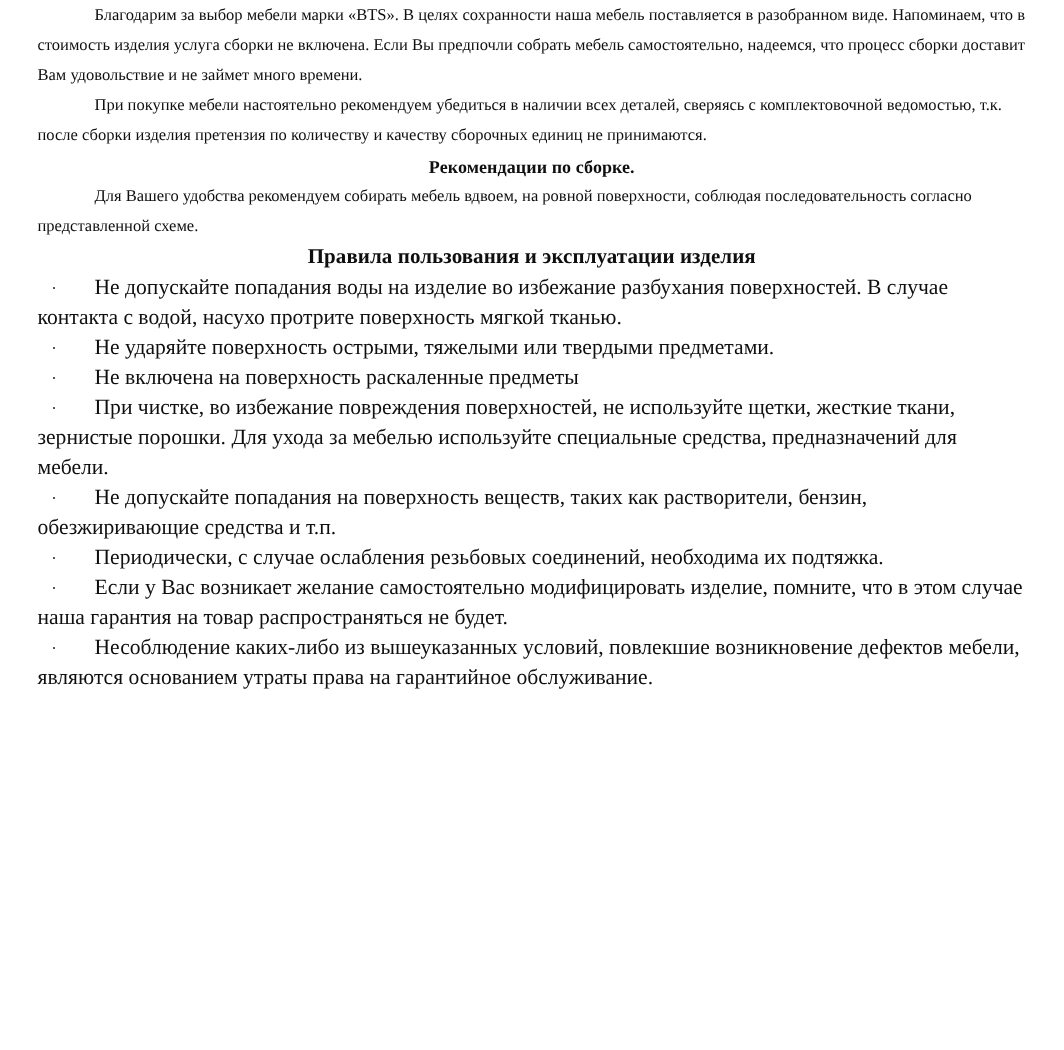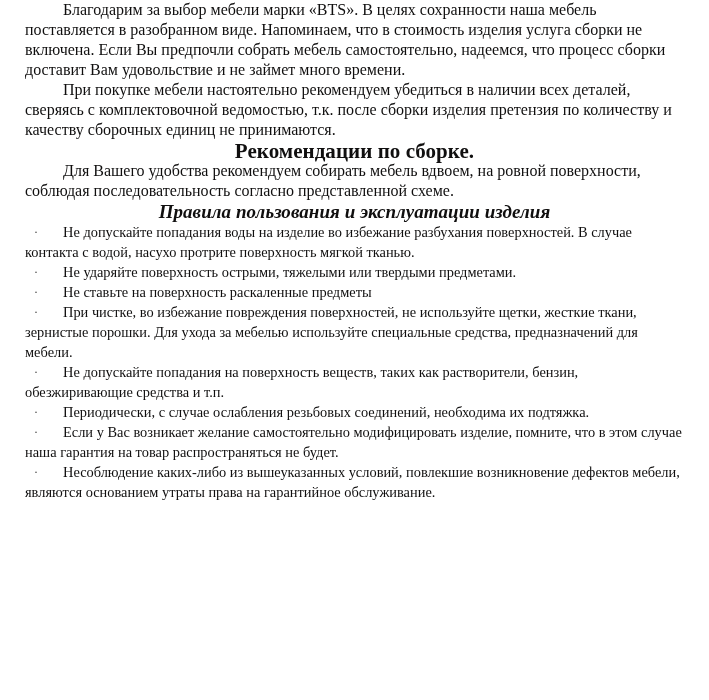--- a/index.html
+++ b/index.html
@@ -36,35 +36,34 @@
     padding: 0;
   }
   .doc-title .u {
     text-decoration: underline;
     text-underline-offset: 2px;
   }
 
   .heading {
     text-align: center;
     font-weight: bold;
-    font-size: 21px;
+    font-size: 12px;
     line-height: 20px;
     margin: 1px 0 0 0;
     padding: 0;
     letter-spacing: 0.05px;
   }
   .heading.h-wide {
-    font-size: 19px;
-    font-style: italic;
+    font-size: 14px;
   }
 
   p.para {
     margin: 0;
     padding: 0;
-    font-size: 16px;
+    font-size: 11px;
     line-height: 20px;
     text-align: left;
     letter-spacing: 0.0px;
   }
   p.para.indent {
     text-indent: 38px;
   }
 
   .bullet-row {
     position: relative;
@@ -114,21 +113,21 @@
     <span class="btext">Не допускайте попадания воды на изделие во избежание разбухания поверхностей. В случае контакта с водой, насухо протрите поверхность мягкой тканью.</span>
   </div>
 
   <div class="bullet-row">
     <span class="marker" style="color: rgb(58, 58, 58);">·</span>
     <span class="btext">Не ударяйте поверхность острыми, тяжелыми или твердыми предметами.</span>
   </div>
 
   <div class="bullet-row">
     <span class="marker" style="color: rgb(58, 58, 58);">·</span>
-    <span class="btext">Не ставьте на поверхность раскаленные предметы</span>
+    <span class="btext">Не включена на поверхность раскаленные предметы</span>
   </div>
 
   <div class="bullet-row">
     <span class="marker" style="color: rgb(58, 58, 58);">·</span>
     <span class="btext">При чистке, во избежание повреждения поверхностей, не используйте щетки, жесткие ткани, зернистые порошки. Для ухода за мебелью используйте специальные средства, предназначений для мебели.</span>
   </div>
 
   <div class="bullet-row">
     <span class="marker" style="color: rgb(58, 58, 58);">·</span>
     <span class="btext">Не допускайте попадания на поверхность веществ, таких как растворители, бензин, обезжиривающие средства и т.п.</span>

